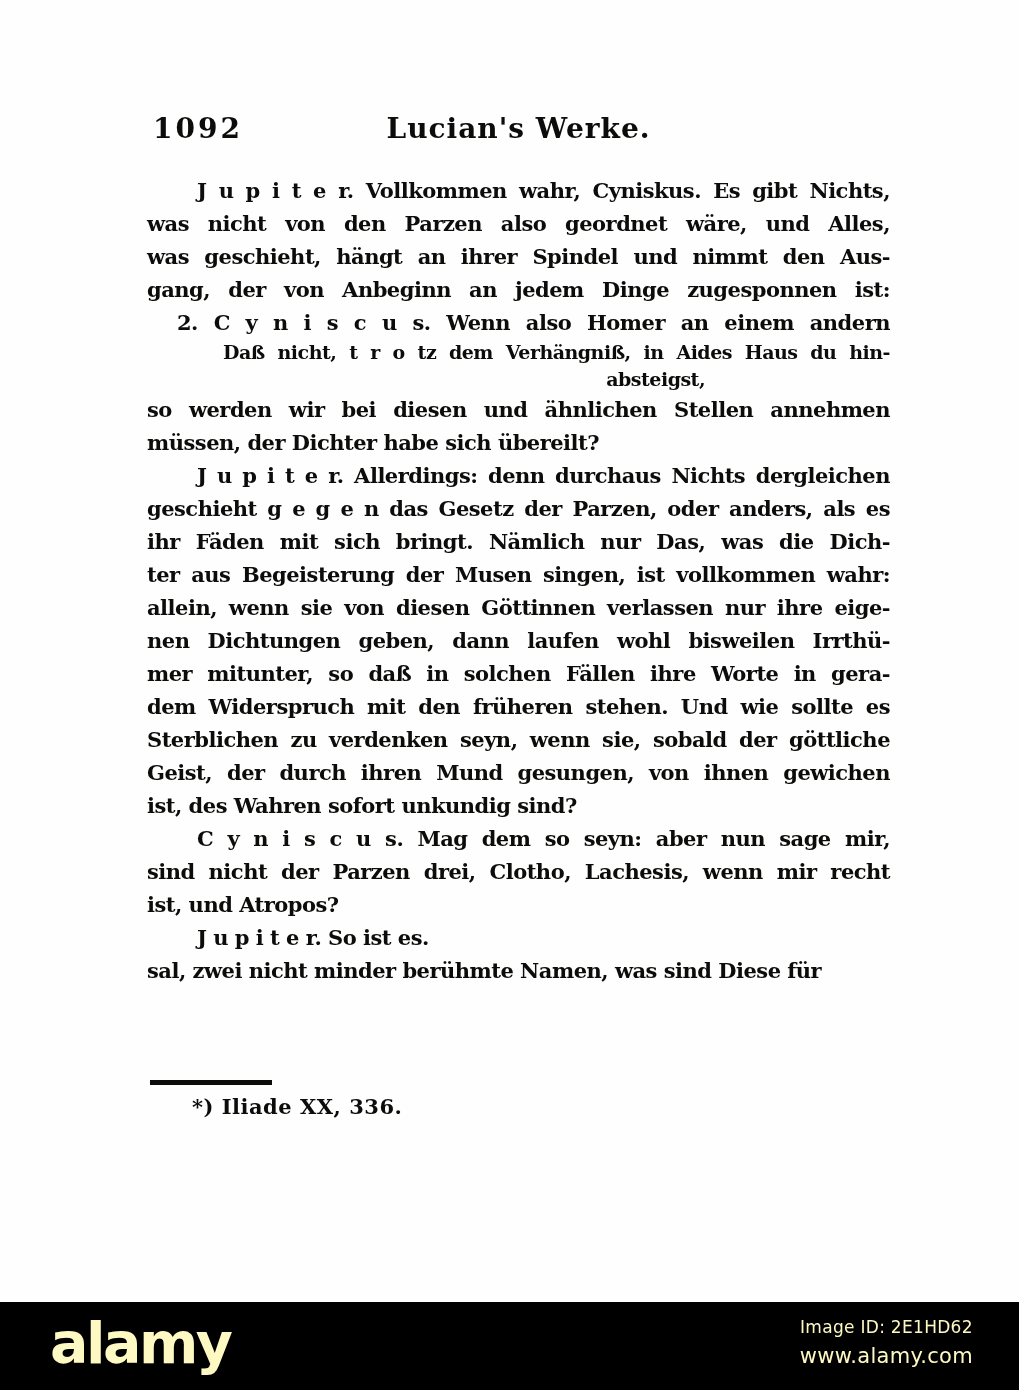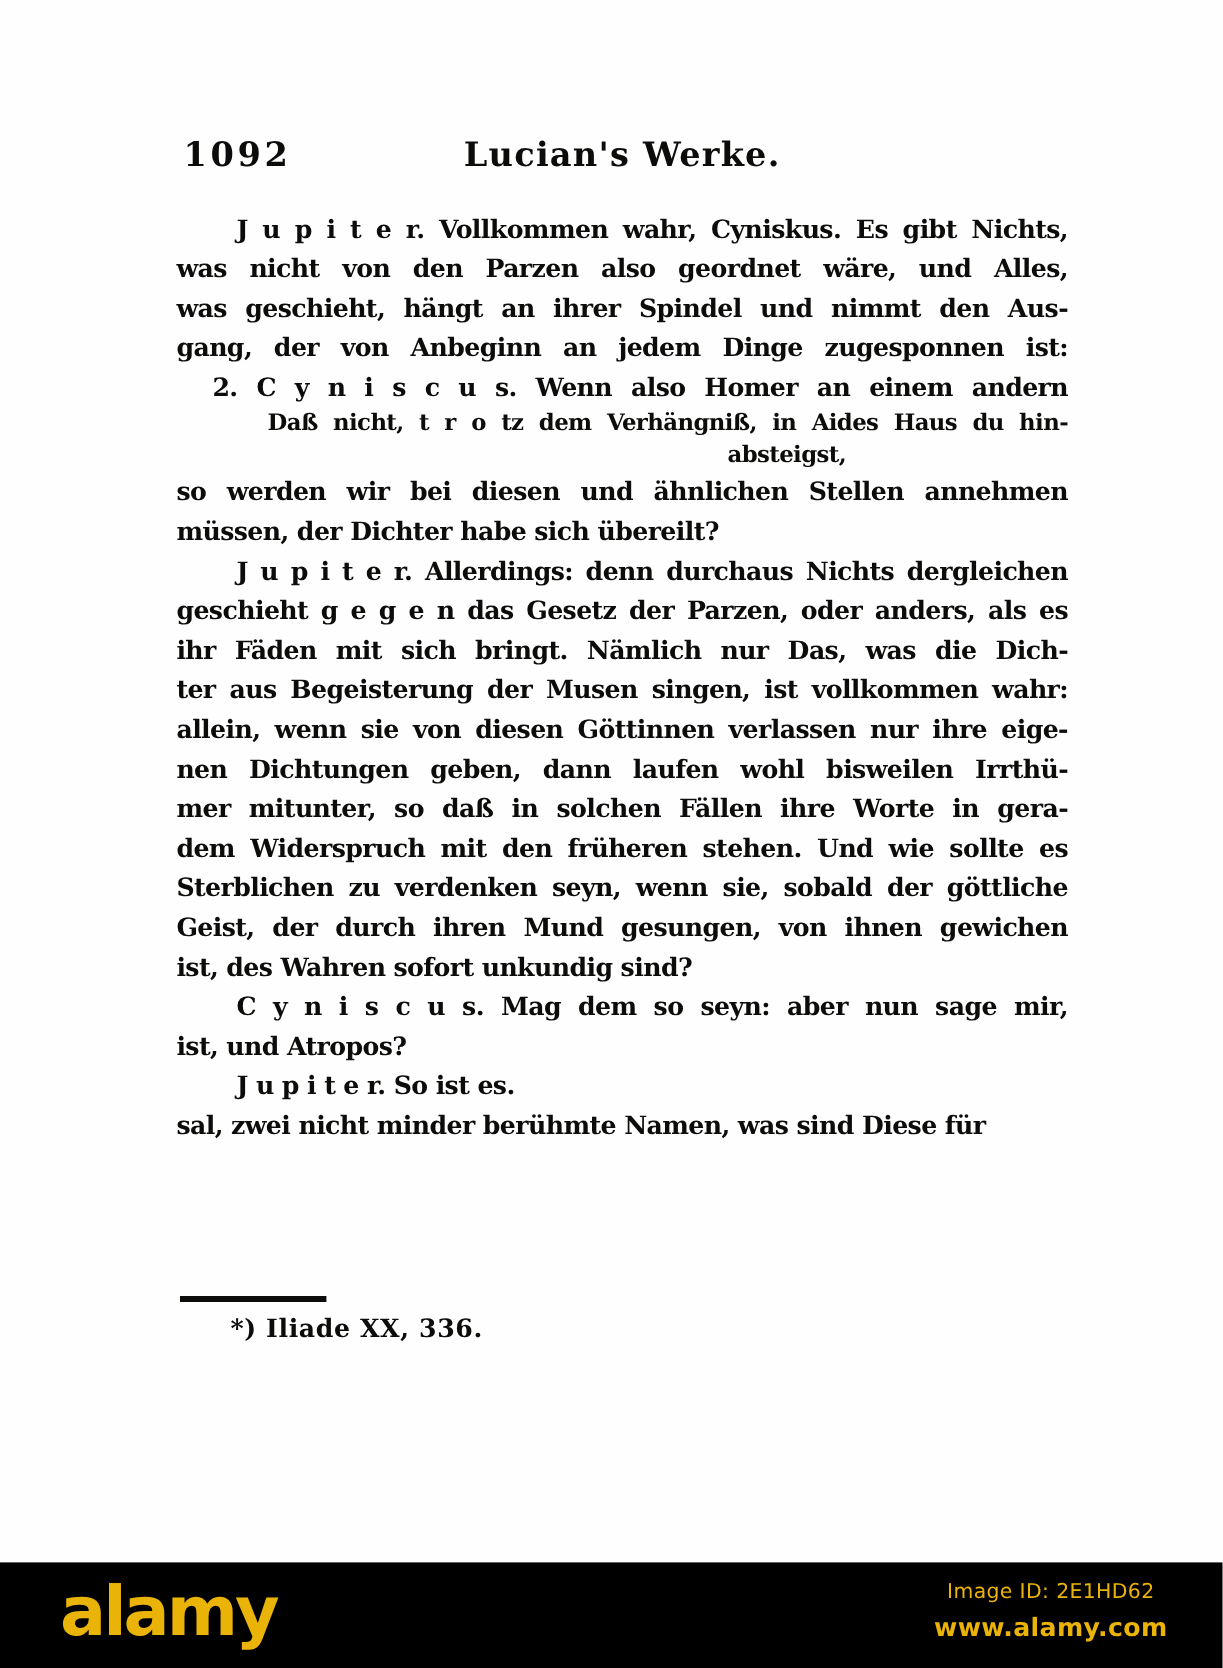--- a/index.html
+++ b/index.html
@@ -79,40 +79,40 @@
   }
 
   
   .wm-bar {
     position: absolute;
     left: 0;
     bottom: 0;
     width: 1019px;
     height: 88px;
     background: #000000;
-    color: #eab308;
+    color: #fef9c3;
     font-family: "DejaVu Sans", sans-serif;
   }
   .wm-logo {
     position: absolute;
     left: 50px;
     top: 50%;
     transform: translateY(-54%);
     font-size: 57px;
     font-weight: 700;
     letter-spacing: -2.5px;
   }
   .wm-right {
     position: absolute;
     right: 46px;
     top: 15px;
     text-align: right;
   }
   .wm-id  { font-size: 17px; font-weight: 400; margin-bottom: 7px; letter-spacing: 0.3px; text-align: center; }
-  .wm-url { font-size: 21px; font-weight: 700; letter-spacing: 0.3px; }
+  .wm-url { font-size: 21px; font-weight: 400; letter-spacing: 0.3px; }
 </style>
 </head>
 <body>
 
 <div class="stage">
 
   <div class="header">
     <span class="pagenum">1092</span>
     <div class="title">Lucian's Werke.</div>
   </div>
@@ -132,20 +132,21 @@
       <div class="ln full">ihr Fäden mit sich bringt.  Nämlich nur Das, was die Dich-</div>
       <div class="ln full">ter aus Begeisterung der Musen singen, ist vollkommen wahr:</div>
       <div class="ln full">allein, wenn sie von diesen Göttinnen verlassen nur ihre eige-</div>
       <div class="ln full">nen Dichtungen geben, dann laufen wohl bisweilen Irrthü-</div>
       <div class="ln full">mer mitunter, so daß in solchen Fällen ihre Worte in gera-</div>
       <div class="ln full">dem Widerspruch mit den früheren stehen.  Und wie sollte es</div>
       <div class="ln full">Sterblichen zu verdenken seyn, wenn sie, sobald der göttliche</div>
       <div class="ln full">Geist, der durch ihren Mund gesungen, von ihnen gewichen</div>
       <div class="ln last">ist, des Wahren sofort unkundig sind?</div>
       <div class="ln first">C y n i s c u s.  Mag dem so seyn: aber nun sage mir,</div>
+      <div class="ln full">sind nicht der Parzen drei, Clotho, Lachesis, wenn mir recht</div>
       <div class="ln last">ist, und Atropos?</div>
       <div class="ln first-last">J u p i t e r.  So ist es.</div>
       <div class="ln last">sal, zwei nicht minder berühmte Namen, was sind Diese für</div>
     </div>
 
   <div class="footnote">
     <div class="fn-rule"></div>
     <div class="fn-text">*) Iliade XX, 336.</div>
   </div>
 

